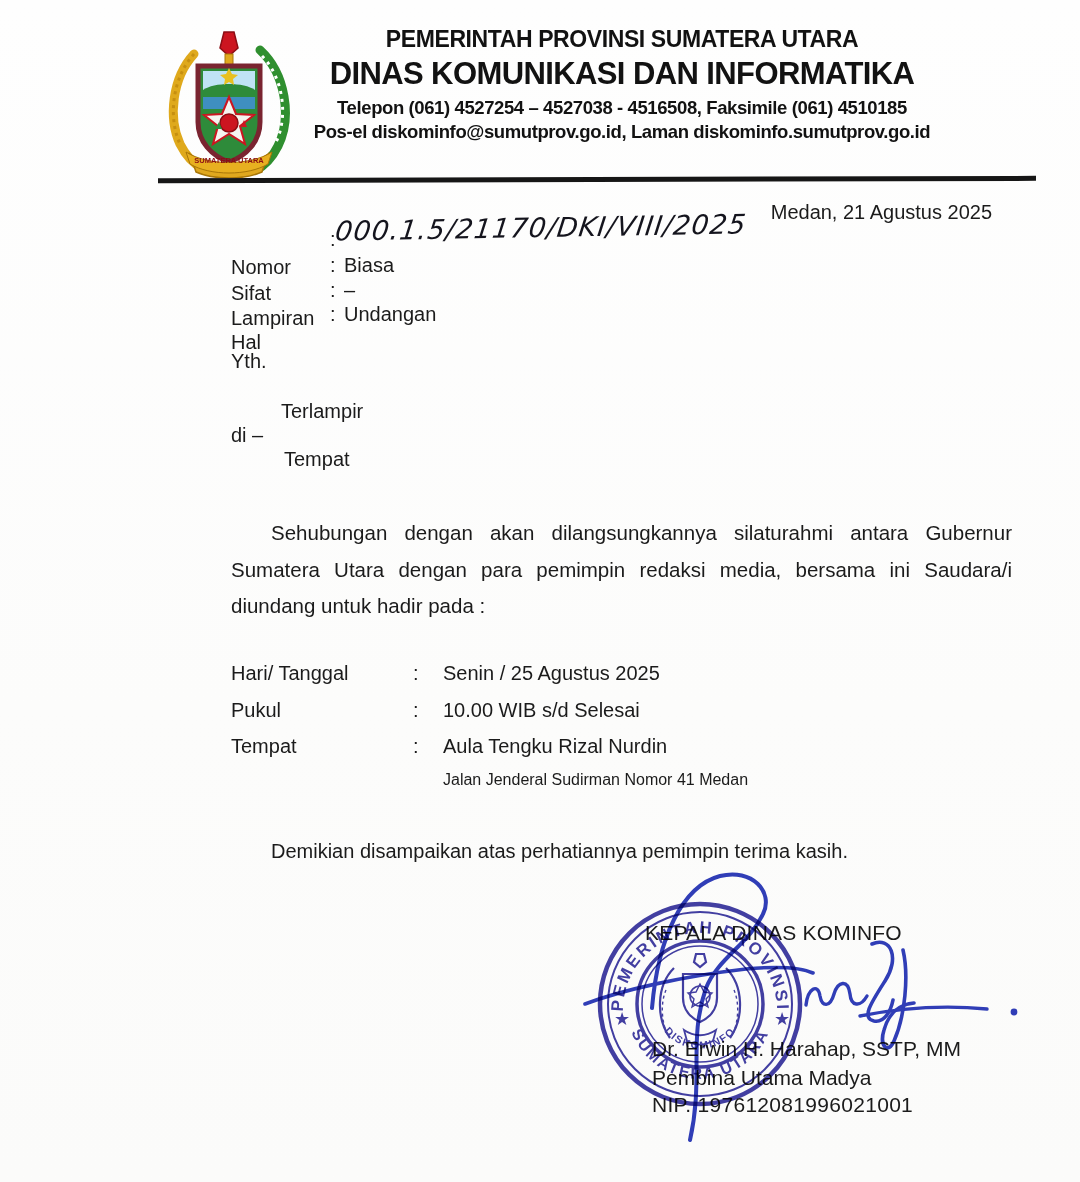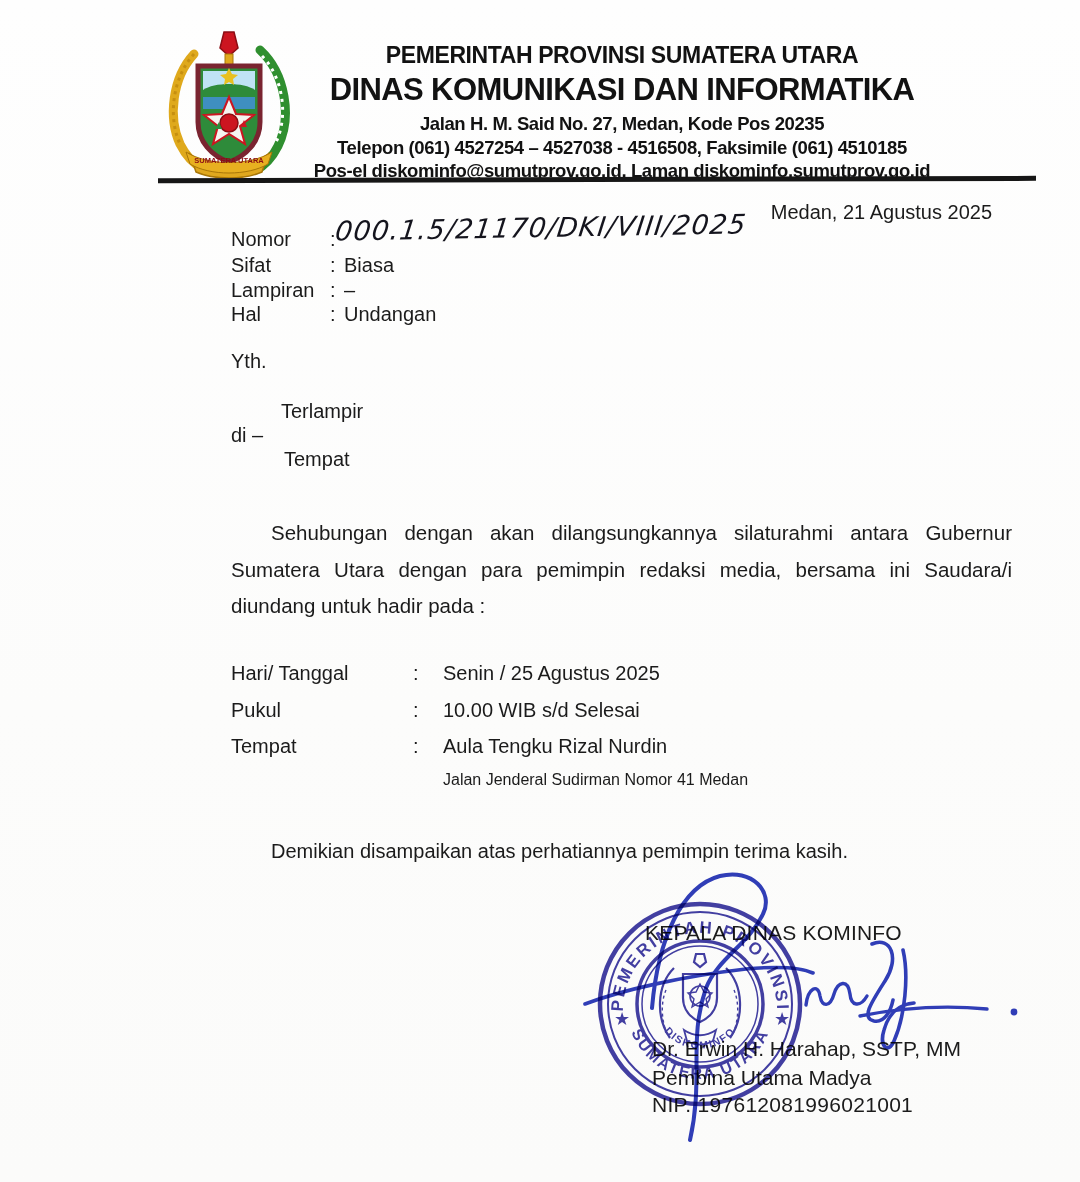--- a/index.html
+++ b/index.html
@@ -7,28 +7,28 @@
     width:1080px;height:1182px;
     background:#fdfdfc;
     font-family:"Liberation Sans", sans-serif;
     color:#1b1b1b;
     position:relative;
     overflow:hidden;
   }
   .page{position:absolute;inset:0;background:linear-gradient(180deg,#fefefe 0%,#fcfcfb 60%,#fbfbfa 100%);}
   
   .lh-text{position:absolute;left:250px;top:26px;width:744px;text-align:center;color:#121212;}
-  .lh-line1{font-size:23px;font-weight:600;letter-spacing:-.4px;margin-top:16px;}
+  .lh-line1{font-size:23px;font-weight:600;letter-spacing:-.4px;}
   .lh-line2{font-size:31px;font-weight:800;letter-spacing:-.6px;margin-top:3px;}
   .lh-addr{font-size:18.5px;font-weight:700;letter-spacing:-.4px;margin-top:4px;line-height:23.5px;}
   .rule{position:absolute;left:158px;top:177px;width:878px;height:5px;background:#161616;transform:rotate(-.15deg);}
   
   .date{position:absolute;left:700px;top:201px;width:292px;text-align:right;font-size:20px;font-weight:500;}
   .meta-row{position:absolute;left:231px;font-size:20px;}
-  .meta-label{display:inline-block;width:99px;}
+  .meta-label{display:inline-block;width:99px;margin-top:28px;}
   .meta-colon{position:absolute;left:99px;}
   .meta-value{position:absolute;left:113px;white-space:nowrap;}
   .handwritten{
     position:absolute;left:336px;top:212px;
     font-family:"DejaVu Sans", sans-serif;
     font-style:italic;font-weight:500;
     font-size:27px;color:#14141d;letter-spacing:1px;
     transform:skewX(-8deg) rotate(-1deg);
     white-space:nowrap;
   }
@@ -90,21 +90,20 @@
     </g>
 
     <path d="M22,126 C44,140 86,140 108,126 L104,138 C84,150 46,150 26,138 Z" fill="#e8b020" stroke="#a87608" stroke-width="1"></path>
     <text x="65" y="137" text-anchor="middle" font-size="7.5" font-weight="bold" fill="#8c0d14" font-family="Liberation Sans, sans-serif">SUMATERA UTARA</text>
   </svg>
 
   <div class="lh-text">
     <div class="lh-line1">PEMERINTAH PROVINSI SUMATERA UTARA</div>
     <div class="lh-line2">DINAS KOMUNIKASI DAN INFORMATIKA</div>
     <div class="lh-addr">
-      <div>Jalan H. M. Said No. 27, Medan, Kode Pos 20235</div>
       <div>Telepon (061) 4527254 – 4527038 - 4516508, Faksimile (061) 4510185</div>
       <div>Pos-el diskominfo@sumutprov.go.id, Laman diskominfo.sumutprov.go.id</div>
     </div>
   </div>
   <div class="rule"></div>
 
   <div class="date">Medan, 21 Agustus 2025</div>
 
   <div class="meta-row" style="top:228px">
     <span class="meta-label">Nomor</span>

